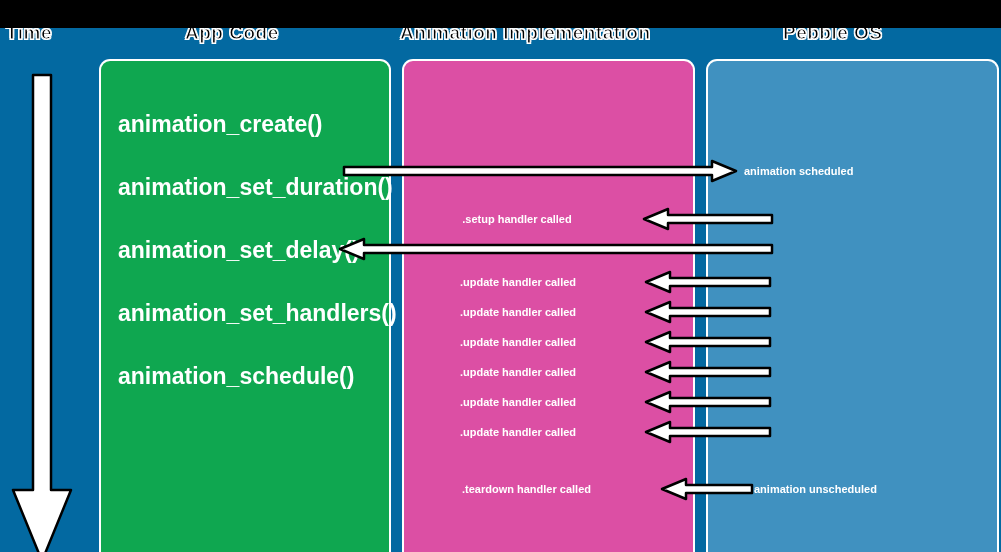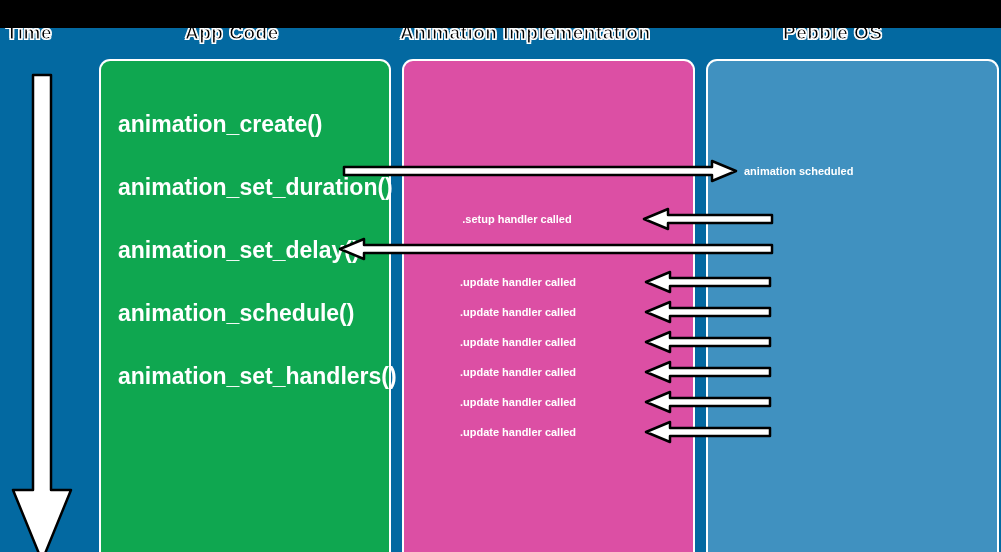--- a/index.html
+++ b/index.html
@@ -112,22 +112,22 @@
   <div class="lane lane-os"></div>
 
   <svg class="time-arrow" viewBox="0 0 68 494">
     <path d="M 25,3 L 43,3 L 43,418 L 63,418 L 34,489 L 5,418 L 25,418 Z" fill="#ffffff" stroke="#000000" stroke-width="2.5" stroke-linejoin="round"></path>
   </svg>
 
   <div class="code-block">
     <div>animation_create()</div>
     <div>animation_set_duration()</div>
     <div>animation_set_delay()</div>
+    <div>animation_set_handlers()</div>
     <div>animation_schedule()</div>
-    <div>animation_set_handlers()</div>
   </div>
 
   <div class="row" style="top:130px">
     <svg class="arrow-svg" style="left:340px; width:400px" viewBox="0 0 400 26">
       <path d="M 4,9 L 372,9 L 372,3 L 396,13 L 372,23 L 372,17 L 4,17 Z" fill="#ffffff" stroke="#000000" stroke-width="2.5" stroke-linejoin="round"></path>
     </svg>
     <div class="row-label label-left" style="left:744px; width:250px">animation scheduled</div>
   </div>
 
   <div class="row" style="top:178px">
@@ -179,14 +179,21 @@
   </div>
 
   <div class="row" style="top:391px">
     <svg class="arrow-svg" style="left:642px; width:132px" viewBox="0 0 132 26">
       <path d="M 128,9 L 28,9 L 28,3 L 4,13 L 28,23 L 28,17 L 128,17 Z" fill="#ffffff" stroke="#000000" stroke-width="2.5" stroke-linejoin="round"></path>
     </svg>
     <div class="row-label label-right" style="left:404px; width:228px">.update handler called</div>
   </div>
 
 
+  <div class="row" style="top:448px">
+    <svg class="arrow-svg" style="left:658px; width:98px" viewBox="0 0 98 26">
+      <path d="M 94,9 L 28,9 L 28,3 L 4,13 L 28,23 L 28,17 L 94,17 Z" fill="#ffffff" stroke="#000000" stroke-width="2.5" stroke-linejoin="round"></path>
+    </svg>
+    <div class="row-label label-right" style="left:404px; width:245px">.teardown handler called</div>
+    <div class="row-label label-left" style="left:754px; width:246px">animation unscheduled</div>
+  </div>
 
 </div>
 
 </body></html>

